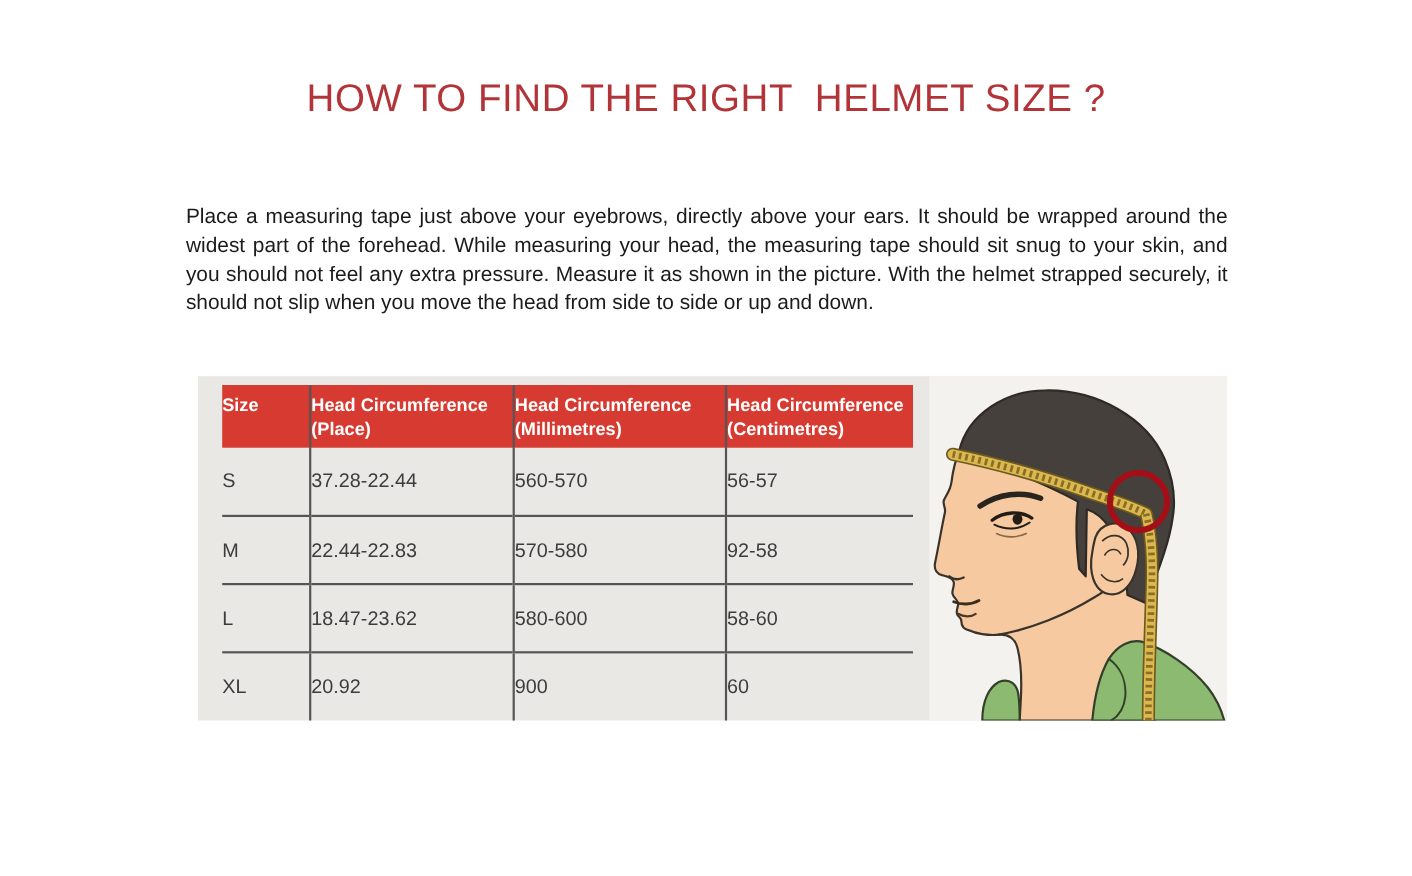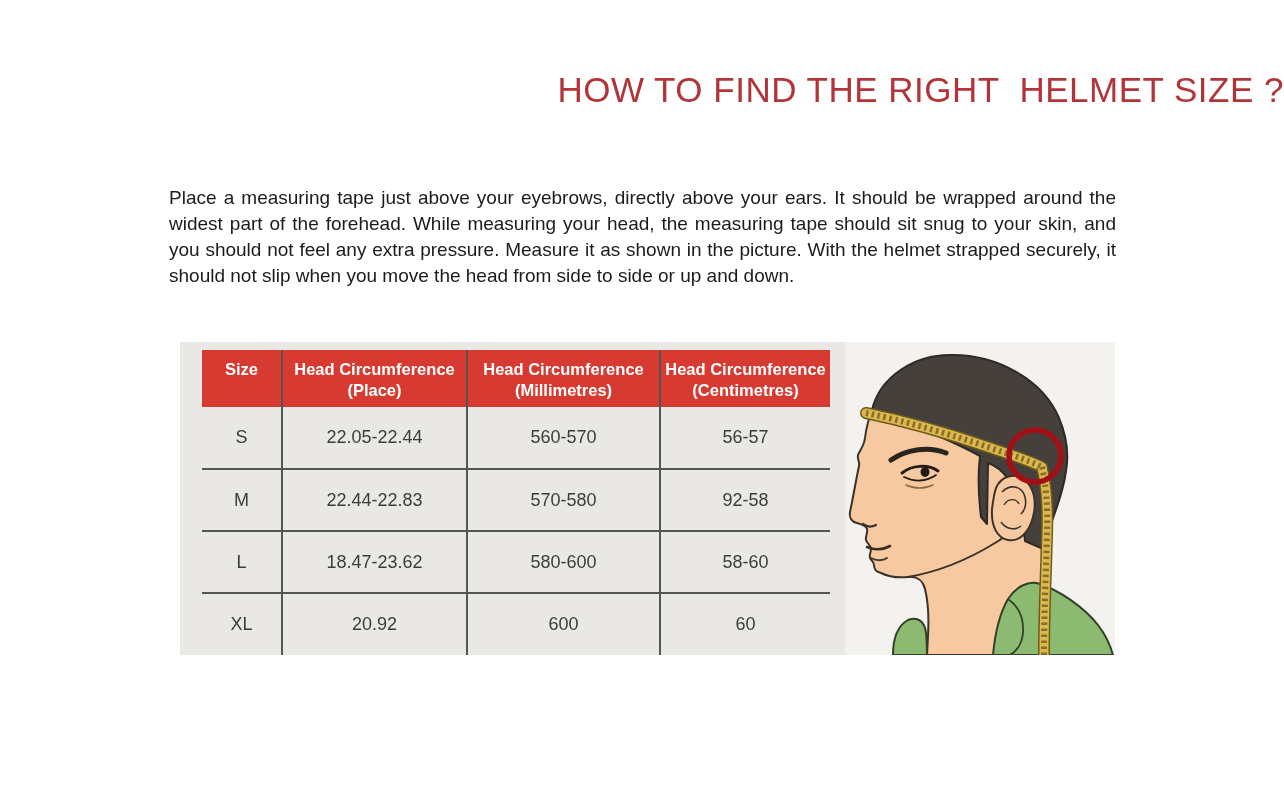--- a/index.html
+++ b/index.html
@@ -22,21 +22,21 @@
   body{font-family:"Liberation Sans", sans-serif;}
   .page{
     position:relative;
     width:1284px;height:796px;
     background:#ffffff;
     overflow:hidden;
   }
   .page-title{
     position:absolute;
     left:0;right:0;top:70px;
-    text-align:right;
+    text-align:center;
     font-size:35px;
     font-weight:400;
     letter-spacing:0.5px;
     color:var(--title_red);
     white-space:pre;
   }
   .intro-text{
     position:absolute;
     left:169px;top:185px;
     width:947px;
@@ -52,21 +52,21 @@
     background:var(--panel_gray);
   }
   .size-table{
     position:absolute;
     left:22px;top:8px;
     width:628px;height:305px;
     border-collapse:collapse;
     table-layout:fixed;
   }
   .size-table th, .size-table td{
-    text-align:center;
+    text-align:left;
     border-right:2px solid var(--grid_line);
     margin-left:47px;
   }
   .size-table th:last-child, .size-table td:last-child{border-right:none;}
   .size-table thead th{
     background:var(--header_red);
     color:var(--header_text);
     font-size:16.5px;
     font-weight:700;
     height:57px;
@@ -124,40 +124,40 @@
           </th>
           <th>
             <span>Head Circumference</span><br>
             <span>(Centimetres)</span>
           </th>
         </tr>
       </thead>
       <tbody>
         <tr class="row-std">
           <td>S</td>
-          <td>22.05-22.44</td>
+          <td>37.28-22.44</td>
           <td>560-570</td>
           <td>56-57</td>
         </tr>
         <tr class="row-std">
           <td>M</td>
           <td>22.44-22.83</td>
           <td>570-580</td>
           <td>92-58</td>
         </tr>
         <tr class="row-std">
           <td>L</td>
           <td>18.47-23.62</td>
           <td>580-600</td>
           <td>58-60</td>
         </tr>
         <tr class="row-std">
           <td>XL</td>
           <td>20.92</td>
-          <td>600</td>
+          <td>900</td>
           <td>60</td>
         </tr>
       </tbody>
     </table>
 
     <div class="illustration-area">
       <svg width="270" height="313" viewBox="0 0 270 313">
 
         <rect x="0" y="0" width="270" height="313" style="fill:var(--illustration_bg)"></rect>
 

